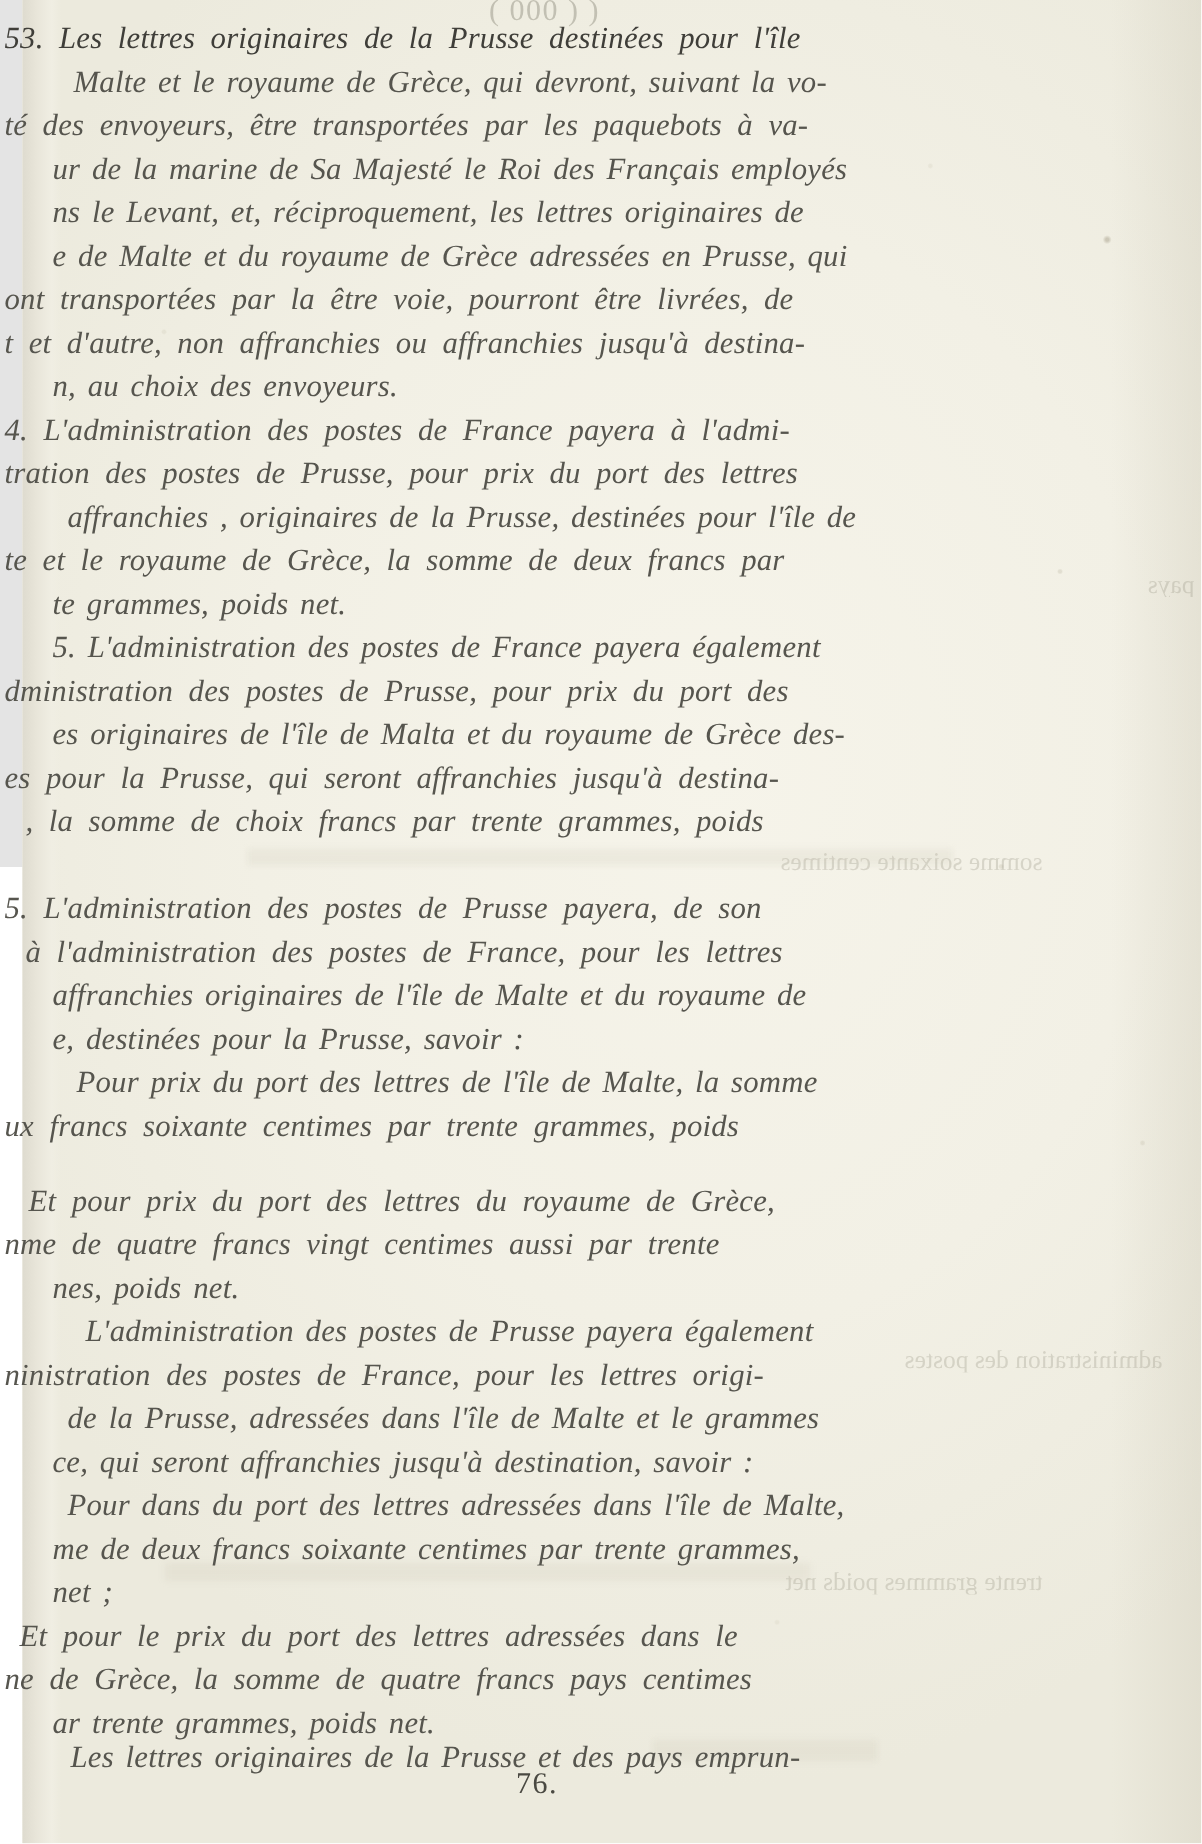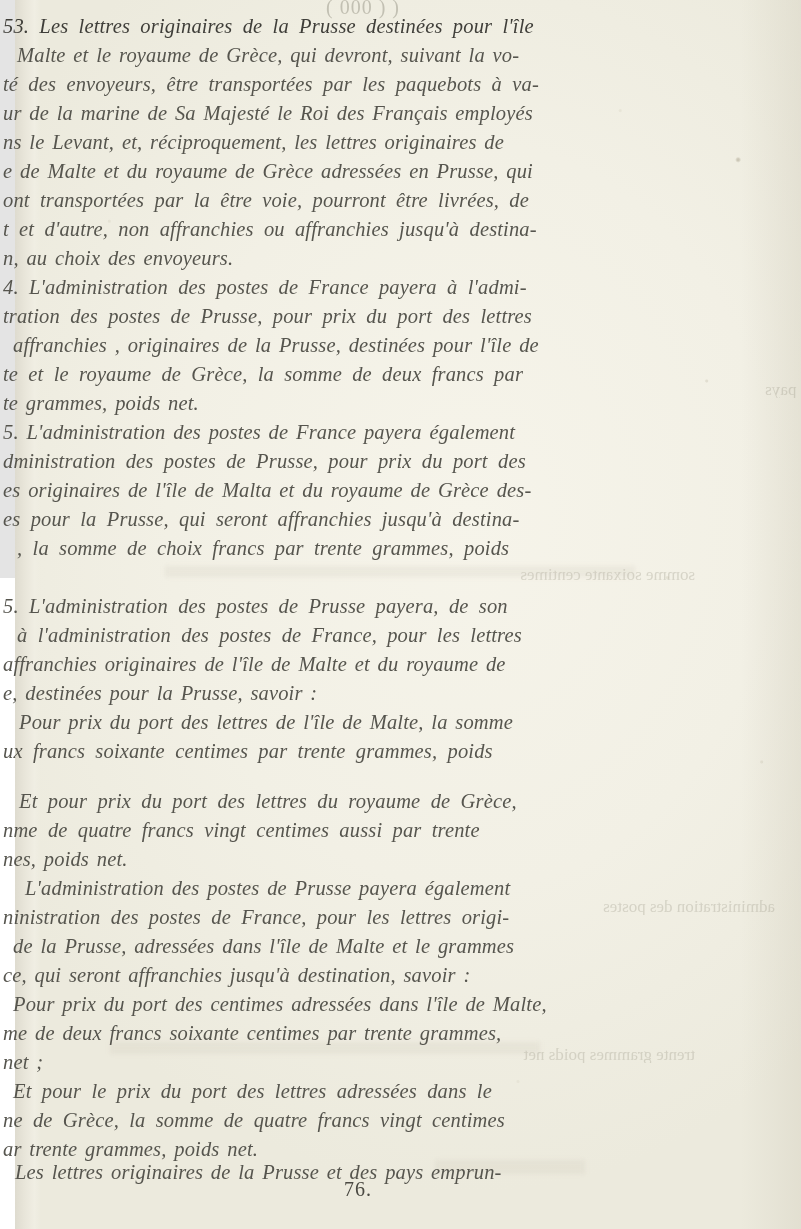--- a/index.html
+++ b/index.html
@@ -98,20 +98,21 @@
     width: 710px;
     font-size: 20.5px;
     line-height: 1;
     color: #4b4a44;
     white-space: nowrap;
     letter-spacing: 0.15px;
     font-style: italic;
   }
   .line.j {            
     word-spacing: 2.5px;
+    margin-left: 32px;
   }
   .line.jw {
     word-spacing: 5px;
   }
   .line.pale   { color: #56554e; }
   .line.dark   { color: #3f3e39; }
 
   .signature {
     position: absolute;
     left: 0; top: 1178px;
@@ -201,26 +202,26 @@
       <div class="line pale jw" style="top:741px">ux francs soixante centimes par trente grammes, poids</div>
 
       <div class="line pale jw" style="top:791px;padding-left:16px">Et pour prix du port des lettres du royaume de Grèce,</div>
       <div class="line pale jw" style="top:820px">nme de quatre francs vingt centimes aussi par trente</div>
       <div class="line pale j" style="top:849px">nes, poids net.</div>
 
       <div class="line pale j" style="top:878px;padding-left:22px">L'administration des postes de Prusse payera également</div>
       <div class="line pale jw" style="top:907px">ninistration des postes de France, pour les lettres origi-</div>
       <div class="line pale j" style="top:936px;padding-left:10px">de la Prusse, adressées dans l'île de Malte et le grammes</div>
       <div class="line pale j" style="top:965px">ce, qui seront affranchies jusqu'à destination, savoir :</div>
-      <div class="line pale j" style="top:994px;padding-left:10px">Pour prix du port des centimes adressées dans l'île de Malte,</div>
+      <div class="line pale j" style="top:994px;padding-left:10px">Pour dans du port des lettres adressées dans l'île de Malte,</div>
       <div class="line pale j" style="top:1023px">me de deux francs soixante centimes par trente grammes,</div>
       <div class="line pale j" style="top:1052px">net ;</div>
 
       <div class="line pale jw" style="top:1081px;padding-left:10px">Et pour le prix du port des lettres adressées dans le</div>
-      <div class="line pale jw" style="top:1110px">ne de Grèce, la somme de quatre francs vingt centimes</div>
+      <div class="line pale jw" style="top:1110px">ne de Grèce, la somme de quatre francs pays centimes</div>
       <div class="line pale j" style="top:1139px">ar trente grammes, poids net.</div>
       <div class="line pale j" style="top:1162px;padding-left:12px">Les lettres originaires de la Prusse et des pays emprun-</div>
 
       <div class="signature">76.</div>
 
     </div>
   </div>
 </div>
 
 </body></html>

